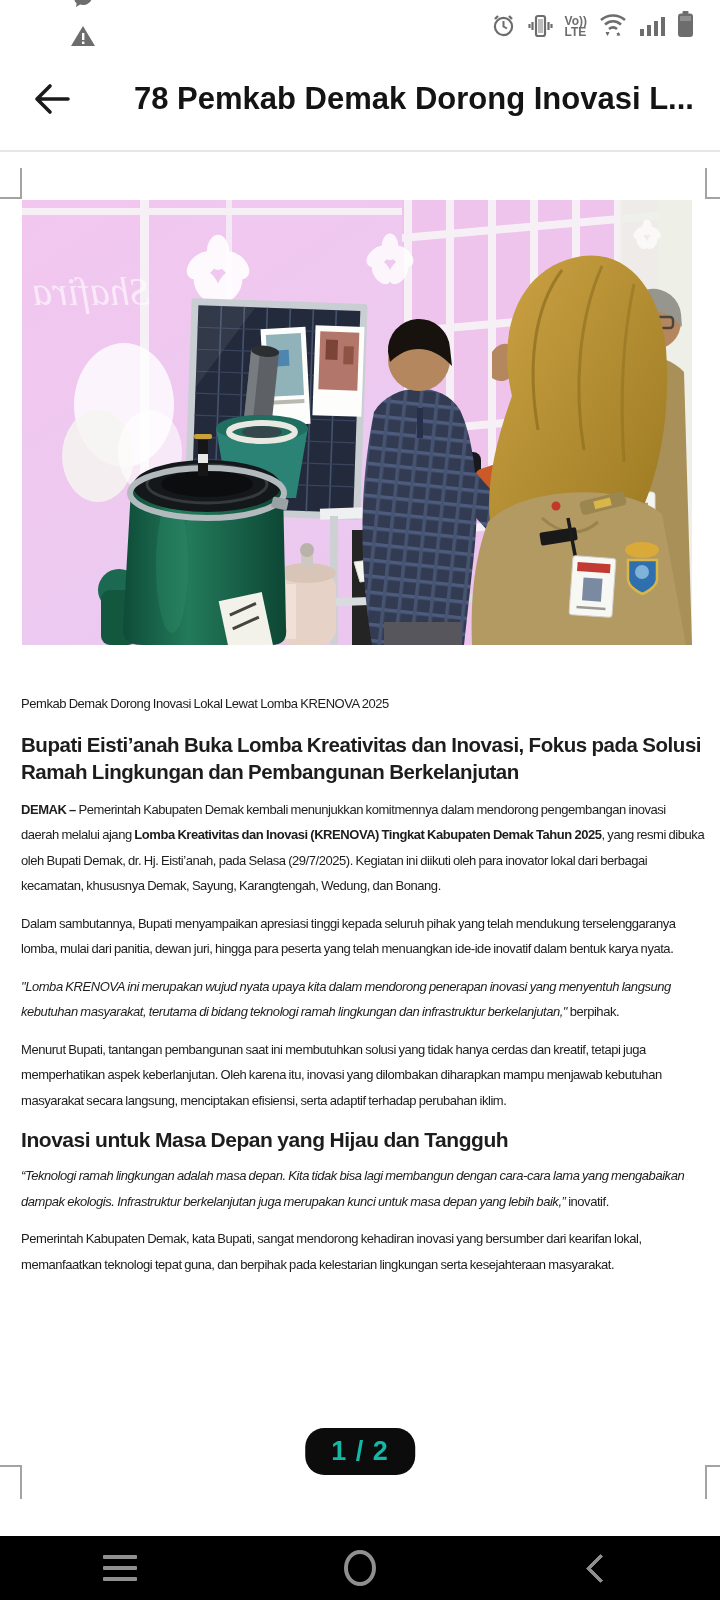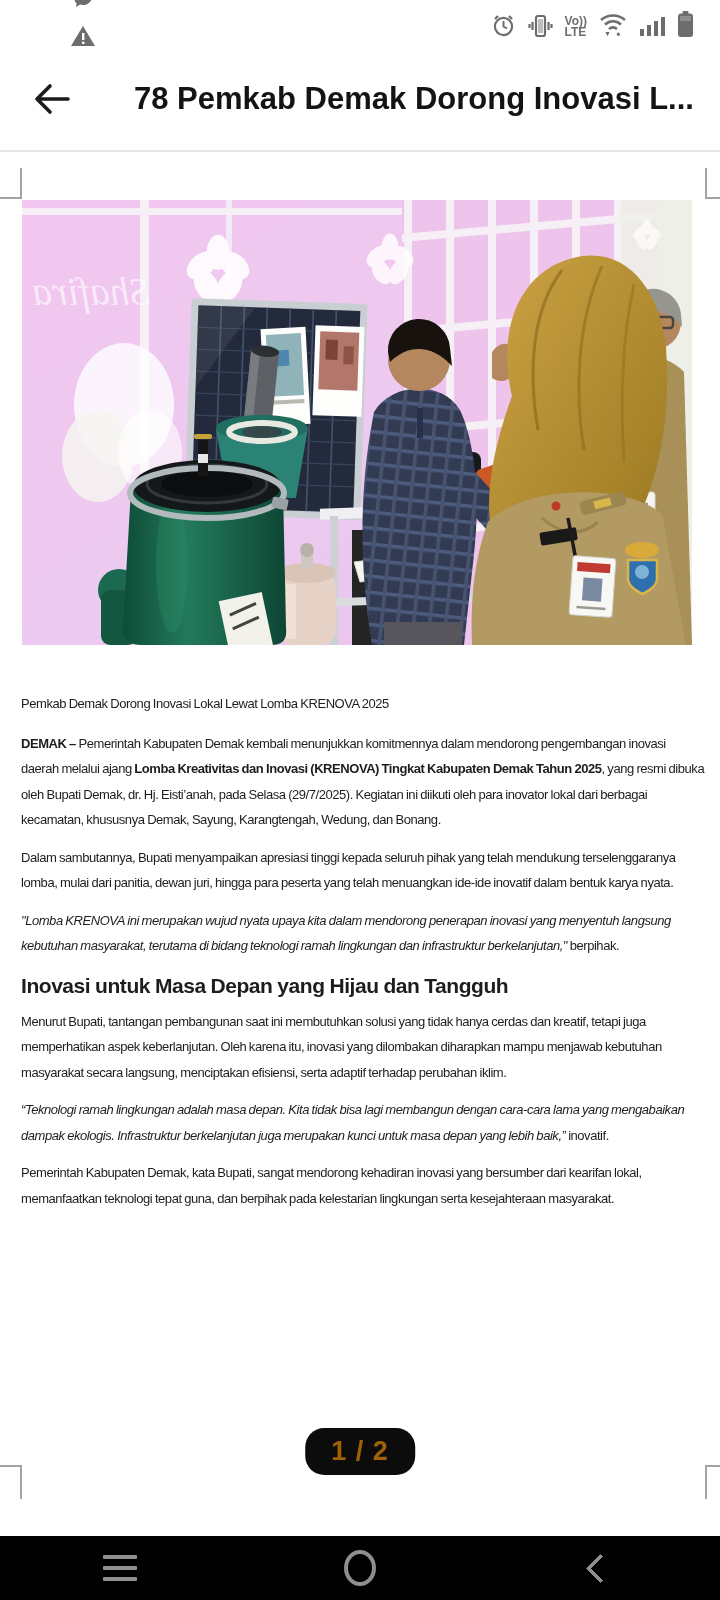--- a/index.html
+++ b/index.html
@@ -39,21 +39,21 @@
   .article{padding:0 14px 0 21px;color:#1d1d1d;}
   .blk{font-size:13px;line-height:25.5px;letter-spacing:-.45px;word-spacing:-.5px;}
   .blk.caption{margin-top:46px;margin-bottom:14px;}
   .blk.subtitle{font-weight:bold;font-size:20.5px;line-height:27px;margin-bottom:12px;}
   .blk.para{margin-bottom:12px;}
   .blk.heading{font-weight:bold;font-size:21px;line-height:26px;margin:14px 0 10px 0;}
   .r-b{font-weight:bold;margin-top:12px;}
   .r-i{font-style:italic;}
   
   .page-pill{position:absolute;left:50%;top:1276px;transform:translateX(-50%);
-    background:#0c0c0c;color:#a16207;font-size:27px;font-weight:bold;
+    background:#0c0c0c;color:#14b8a6;font-size:27px;font-weight:bold;
     padding:8px 26px;border-radius:19px;letter-spacing:1px;}
   
   .nav-bar{position:absolute;bottom:0;left:0;right:0;height:64px;background:#000;
     display:flex;align-items:center;}
   .nav-slot{flex:1;display:flex;align-items:center;justify-content:center;height:100%;cursor:pointer;}
   .nav-menu{display:flex;flex-direction:column;gap:7px;}
   .nav-menu span{display:block;width:34px;height:4px;background:#8f8f8f;border-radius:1px;}
   .nav-home{width:24px;height:28px;border:4px solid #8f8f8f;border-radius:50%;}
   .nav-back{width:17px;height:17px;border-left:4px solid #8f8f8f;border-bottom:4px solid #8f8f8f;transform:rotate(45deg);border-radius:2px;}
 </style>
@@ -359,25 +359,26 @@
             <ellipse cx="620" cy="350" rx="17" ry="8" fill="#d9a93a"></ellipse>
             <path d="M606 360 h29 v19 c0 9 -14.5 15 -14.5 15 c0 0 -14.5 -6 -14.5 -15 Z" fill="#2f6fae" stroke="#d9b64a" stroke-width="2.5"></path>
             <circle cx="620" cy="372" r="7" fill="#7fb2d8"></circle>
           </g>
         </g>
       </svg>
     </div>
 
     <div class="article" id="article-text">
         <div class="blk caption"><span>Pemkab Demak Dorong Inovasi Lokal Lewat Lomba KRENOVA 2025</span></div>
+        <div class="blk subtitle"><span>Bupati Eisti’anah Buka Lomba Kreativitas dan Inovasi, Fokus pada Solusi Ramah Lingkungan dan Pembangunan Berkelanjutan</span></div>
         <div class="blk para"><span class="r-b">DEMAK – </span><span>Pemerintah Kabupaten Demak kembali menunjukkan komitmennya dalam mendorong pengembangan inovasi daerah melalui ajang </span><span class="r-b">Lomba Kreativitas dan Inovasi (KRENOVA) Tingkat Kabupaten Demak Tahun 2025</span><span>, yang resmi dibuka oleh Bupati Demak, dr. Hj. Eisti’anah, pada Selasa (29/7/2025). Kegiatan ini diikuti oleh para inovator lokal dari berbagai kecamatan, khususnya Demak, Sayung, Karangtengah, Wedung, dan Bonang.</span></div>
         <div class="blk para"><span>Dalam sambutannya, Bupati menyampaikan apresiasi tinggi kepada seluruh pihak yang telah mendukung terselenggaranya lomba, mulai dari panitia, dewan juri, hingga para peserta yang telah menuangkan ide-ide inovatif dalam bentuk karya nyata.</span></div>
         <div class="blk para"><span class="r-i">"Lomba KRENOVA ini merupakan wujud nyata upaya kita dalam mendorong penerapan inovasi yang menyentuh langsung kebutuhan masyarakat, terutama di bidang teknologi ramah lingkungan dan infrastruktur berkelanjutan," </span><span>berpihak.</span></div>
+        <div class="blk para"><span>Menurut Bupati, tantangan pembangunan saat ini membutuhkan solusi yang tidak hanya cerdas dan kreatif, tetapi juga memperhatikan aspek keberlanjutan. Oleh karena itu, inovasi yang dilombakan diharapkan mampu menjawab kebutuhan masyarakat secara langsung, menciptakan efisiensi, serta adaptif terhadap perubahan iklim.</span></div>
         <div class="blk heading"><span>Inovasi untuk Masa Depan yang Hijau dan Tangguh</span></div>
-        <div class="blk para"><span>Menurut Bupati, tantangan pembangunan saat ini membutuhkan solusi yang tidak hanya cerdas dan kreatif, tetapi juga memperhatikan aspek keberlanjutan. Oleh karena itu, inovasi yang dilombakan diharapkan mampu menjawab kebutuhan masyarakat secara langsung, menciptakan efisiensi, serta adaptif terhadap perubahan iklim.</span></div>
         <div class="blk para"><span class="r-i">“Teknologi ramah lingkungan adalah masa depan. Kita tidak bisa lagi membangun dengan cara-cara lama yang mengabaikan dampak ekologis. Infrastruktur berkelanjutan juga merupakan kunci untuk masa depan yang lebih baik,” </span><span>inovatif.</span></div>
         <div class="blk para"><span>Pemerintah Kabupaten Demak, kata Bupati, sangat mendorong kehadiran inovasi yang bersumber dari kearifan lokal, memanfaatkan teknologi tepat guna, dan berpihak pada kelestarian lingkungan serta kesejahteraan masyarakat.</span></div>
       </div>
 
     <div class="page-pill">1 / 2</div>
   </div>
 
   <div class="nav-bar">
     <div class="nav-slot">
       <div class="nav-menu">

